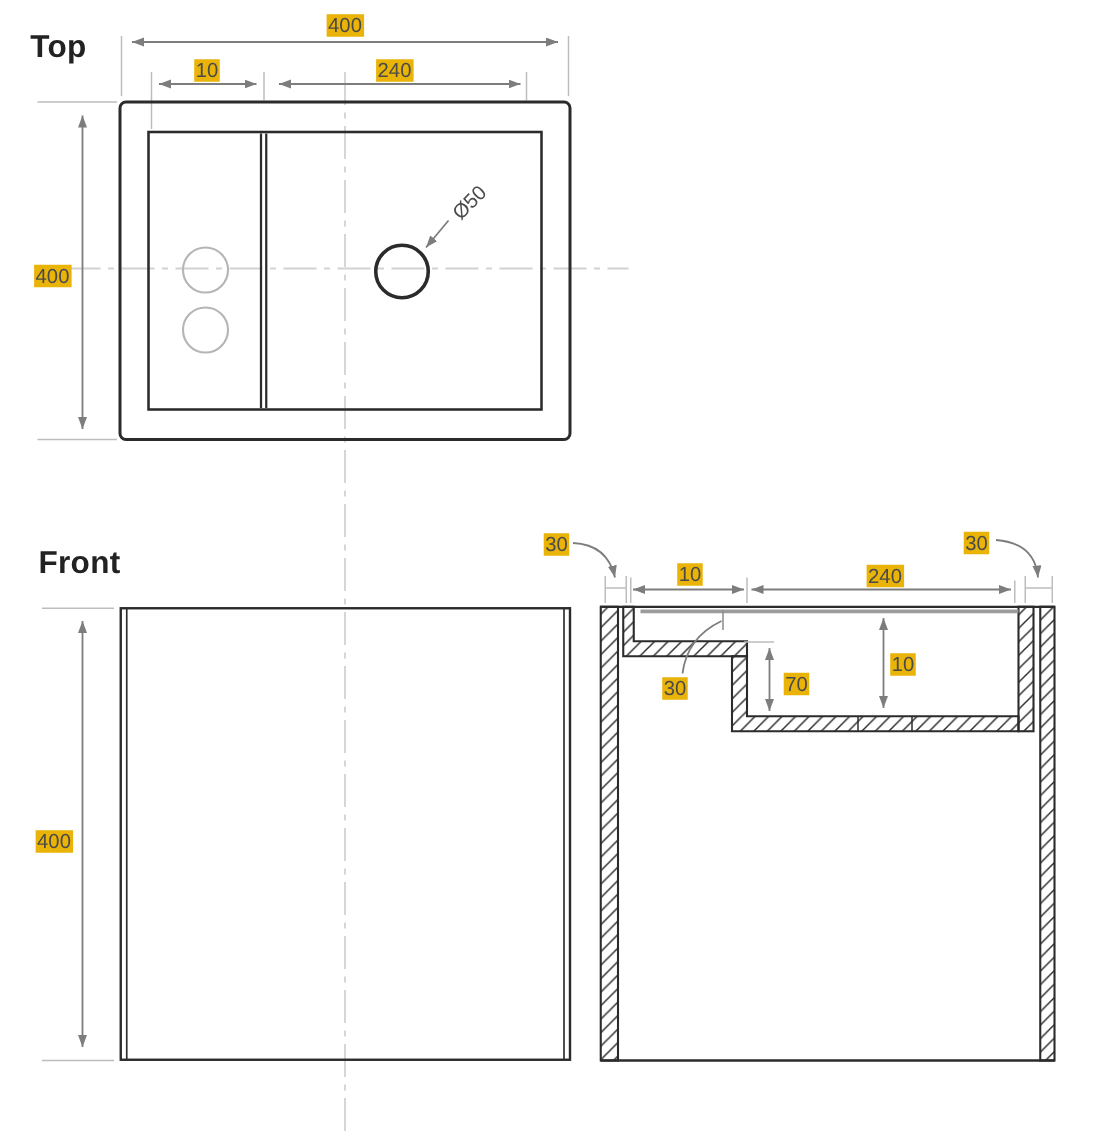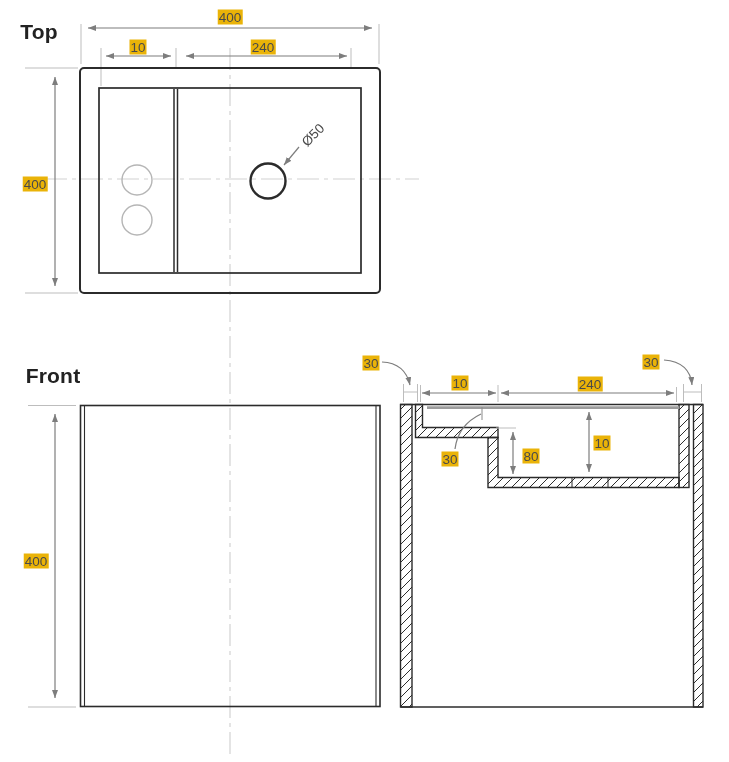--- a/index.html
+++ b/index.html
@@ -143,16 +143,16 @@
   <div class="dim-label" style="left:35px;top:184px;">400</div>
   <div class="dim-label rotated" style="left:313px;top:135px;">Ø50</div>
 
   <div class="dim-label" style="left:36px;top:561px;">400</div>
 
   <div class="dim-label" style="left:371px;top:363px;">30</div>
   <div class="dim-label" style="left:651px;top:362px;">30</div>
   <div class="dim-label" style="left:460px;top:383px;">10</div>
   <div class="dim-label" style="left:590px;top:384px;">240</div>
   <div class="dim-label" style="left:450px;top:459px;">30</div>
-  <div class="dim-label" style="left:531px;top:456px;">80</div>
+  <div class="dim-label" style="left:531px;top:456px;">70</div>
   <div class="dim-label" style="left:602px;top:443px;">10</div>
 
 </div>
 
 </body></html>

